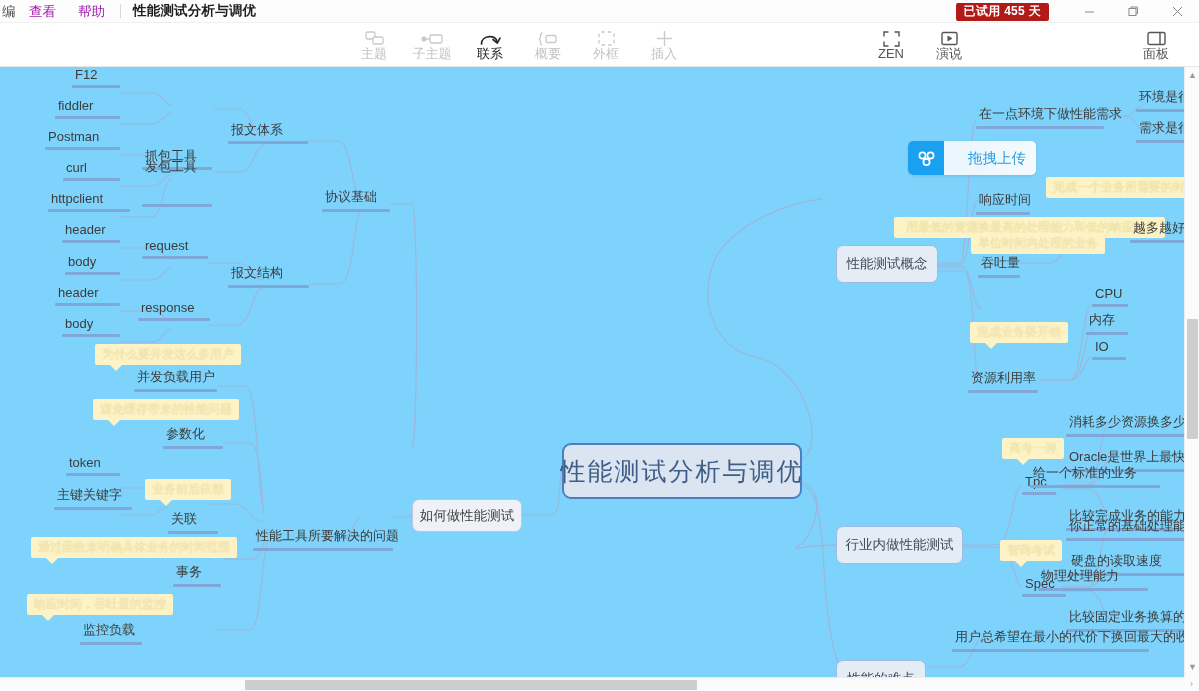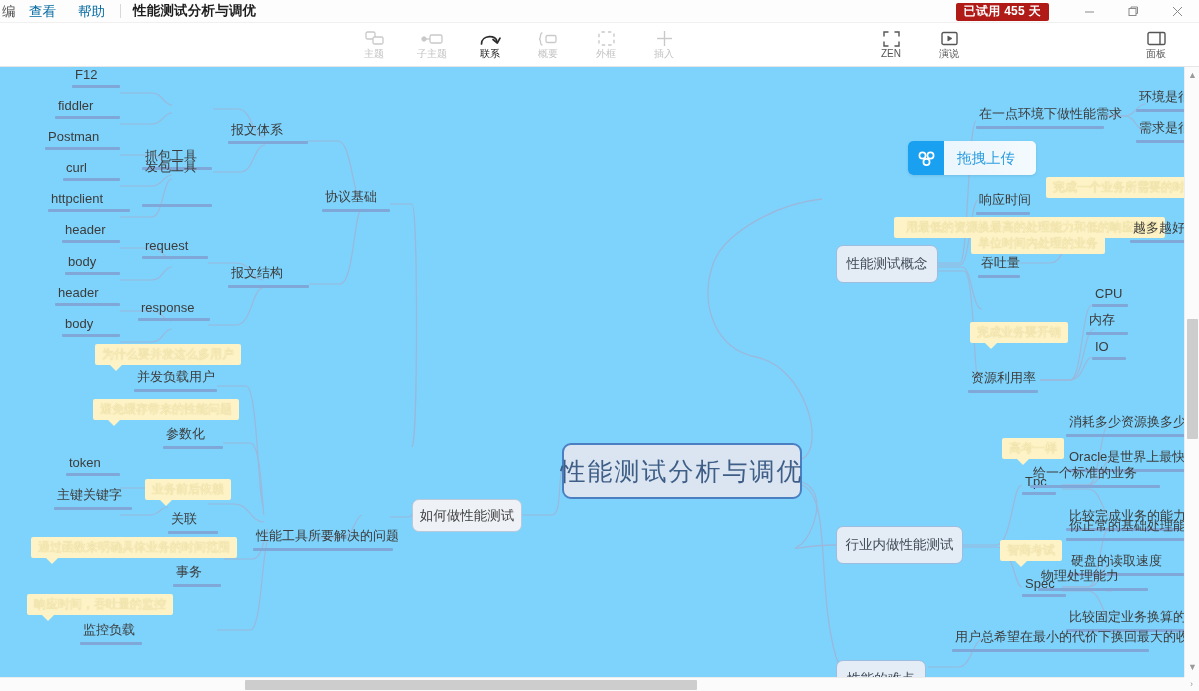--- a/index.html
+++ b/index.html
@@ -12,21 +12,21 @@
   #app{ position:relative; width:1199px; height:691px; overflow:hidden; background:#fff; }
 
   
   .menubar{
     position:absolute; left:0; top:0; width:1199px; height:23px;
     background:#fdfdfd; display:flex; align-items:center;
     border-bottom:1px solid #f0f0f0;
   }
   .menu-items{ display:flex; align-items:center; height:23px; padding-left:2px; }
   .menu-item{
-    font-size:13.5px; color:#0369a1; padding:0 11px; line-height:23px;
+    font-size:13.5px; color:#a21caf; padding:0 11px; line-height:23px;
     white-space:nowrap; cursor:default;
   }
   .menu-item.clipped{ padding-left:0; padding-right:6px; overflow:hidden; width:16px; color:#555;}
   .menu-sep{ width:1px; height:14px; background:#d8d8d8; margin:0 4px; }
   .doc-title{
     font-size:13.5px; color:#1e1e1e; font-weight:bold; padding:0 8px;
     letter-spacing:.2px; white-space:nowrap;
   }
   .titlebar-right{
     position:absolute; right:0; top:0; height:23px; display:flex; align-items:center;
@@ -55,21 +55,21 @@
     position:absolute; left:862px; top:0; height:44px; display:flex; align-items:flex-start;
   }
   .tb-far{
     position:absolute; right:14px; top:0; height:44px; display:flex; align-items:flex-start;
   }
   .tbtn{
     width:58px; height:44px; display:flex; flex-direction:column;
     align-items:center; justify-content:center; cursor:default; gap:1px;
   }
   .tbtn .ic{ height:17px; display:flex; align-items:center; justify-content:center; }
-  .tbtn .lb{ font-size:10px; line-height:12px; white-space:nowrap; }
+  .tbtn .lb{ font-size:13px; line-height:12px; white-space:nowrap; }
   .tbtn.dim .ic svg *{ stroke:#c9c9c9 !important; }
   .tbtn.dim .lb{ color:#c2c2c2; }
   .tbtn.active .ic svg *{ stroke:#2b2b2b !important; }
   .tbtn.active .lb{ color:#1c1c1c; }
   .tbtn.norm .ic svg *{ stroke:#555 !important; }
   .tbtn.norm .lb{ color:#555; }
 
   
   .canvas{
     position:absolute; left:0; top:67px; width:1199px; height:624px;
@@ -120,21 +120,21 @@
   .upload{
     position:absolute; display:flex; align-items:center; height:34px;
     border-radius:5px; overflow:hidden; box-shadow:0 1px 3px rgba(0,0,0,.10);
     background:linear-gradient(90deg,#e8f4fd 0%,#eef7fd 60%,#f4fbfe 100%);
   }
   .upload .ubox{
     width:36px; height:34px; background:#1aa0f0; display:flex;
     align-items:center; justify-content:center; flex:0 0 36px;
   }
   .upload .ulabel{
-    padding:0 20px 0 13px; color:#2d9ee0; font-size:14.5px; white-space:nowrap;
+    padding:0 20px 0 24px; color:#2d9ee0; font-size:14.5px; white-space:nowrap;
   }
 
   
   .vscroll{
     position:absolute; right:0; top:67px; width:15px; height:624px;
     background:#fbfbfb; border-left:1px solid #ededed;
   }
   .vscroll .thumb{
     position:absolute; left:2px; width:11px; top:252px; height:120px;
     background:#cdcdcd; border-radius:1px;

